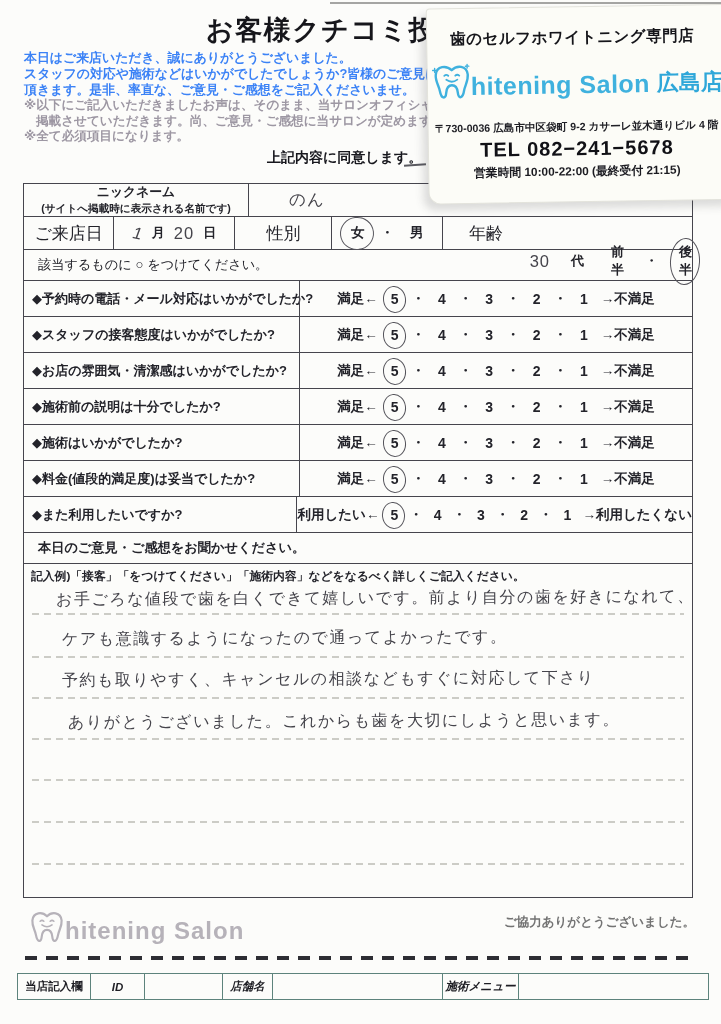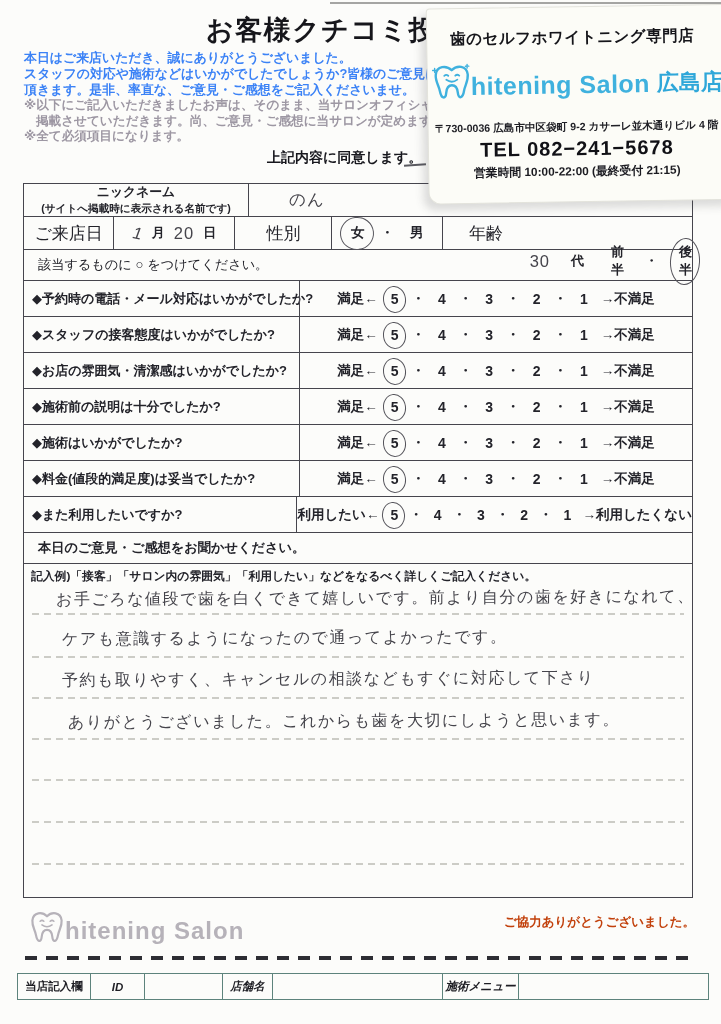--- a/index.html
+++ b/index.html
@@ -59,21 +59,21 @@
   
   .hw{font-size:16.5px;font-weight:500;color:#45444b;letter-spacing:1px;}
   .hw-slash{display:inline-block;transform:rotate(12deg) skewX(-8deg);}
   .hwline{position:absolute;font-size:16px;font-weight:500;color:#45444b;letter-spacing:1.5px;white-space:nowrap;transform:rotate(-0.3deg);}
   .circ-wrap{position:relative;display:inline-flex;align-items:center;justify-content:center;}
   .hw-circle{position:absolute;border:1.7px solid #55545b;border-radius:50%;pointer-events:none;}
   .circ-female{top:-7px;bottom:-8px;left:-11px;right:-9px;transform:rotate(-6deg);}
   .circ-late{top:-5px;bottom:-6px;left:-9px;right:-8px;transform:rotate(3deg);}
   .circ-5{top:-5px;bottom:-6px;left:-8px;right:-7px;transform:rotate(-8deg);}
   
-  .thanks{position:absolute;top:914px;right:26px;font-size:12.5px;font-weight:800;color:#c2410c;}
+  .thanks{position:absolute;top:914px;right:26px;font-size:12.5px;font-weight:800;color:#737373;}
   .footer-logo{position:absolute;top:908px;left:26px;display:flex;align-items:center;}
   .footer-logo .logo-text{font-size:24px;font-weight:600;color:#b6b2b9;letter-spacing:1px;margin-left:-3px;}
   .cut-line{position:absolute;top:956px;left:25px;width:670px;height:4px;background:repeating-linear-gradient(90deg,#2d2d33 0 12px,transparent 12px 21px);}
   .office-table{position:absolute;top:973px;left:17px;width:692px;height:27px;border:1.3px solid #5d837c;box-sizing:border-box;display:flex;}
   .ocell{box-sizing:border-box;display:flex;align-items:center;justify-content:center;font-size:11.5px;font-weight:800;color:#1e1e24;}
   .ocell + .ocell{border-left:1.3px solid #5d837c;font-style:italic;}
   .o1{width:72px;}.o2{width:54px;}.o3{width:78px;}.o4{width:50px;}.o5{width:170px;}.o6{width:76px;}.o7{flex:1;}
 </style>
 </head>
 <body>
@@ -304,21 +304,21 @@
         <span>→利用したくない</span>
       </div>
     </div>
 
     <div class="frow rhead">
       <div class="fcell comment-header">本日のご意見・ご感想をお聞かせください。</div>
     </div>
 
     <div class="frow rbox">
       <div class="comment-box">
-        <div class="example">記入例)「接客」「サロン内の雰囲気」「利用したい」などをなるべく詳しくご記入ください。</div>
+        <div class="example">記入例)「接客」「をつけてください」「施術内容」などをなるべく詳しくご記入ください。</div>
         <div class="guide" style="top:49px;"></div>
         <div class="guide" style="top:92px;"></div>
         <div class="guide" style="top:133px;"></div>
         <div class="guide" style="top:174px;"></div>
         <div class="guide" style="top:215px;"></div>
         <div class="guide" style="top:257px;"></div>
         <div class="guide" style="top:299px;"></div>
         <div class="hwline" style="top:24px;left:32px;">お手ごろな値段で歯を白くできて嬉しいです。前より自分の歯を好きになれて、</div>
         <div class="hwline" style="top:64px;left:38px;">ケアも意識するようになったので通ってよかったです。</div>
         <div class="hwline" style="top:105px;left:38px;">予約も取りやすく、キャンセルの相談などもすぐに対応して下さり</div>

